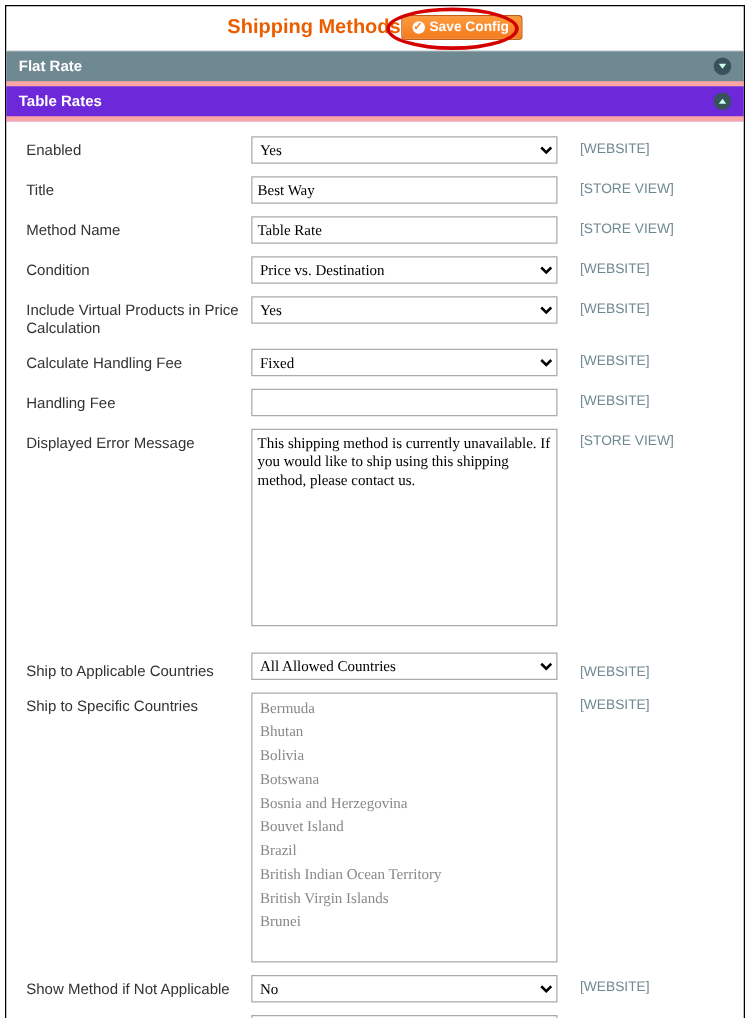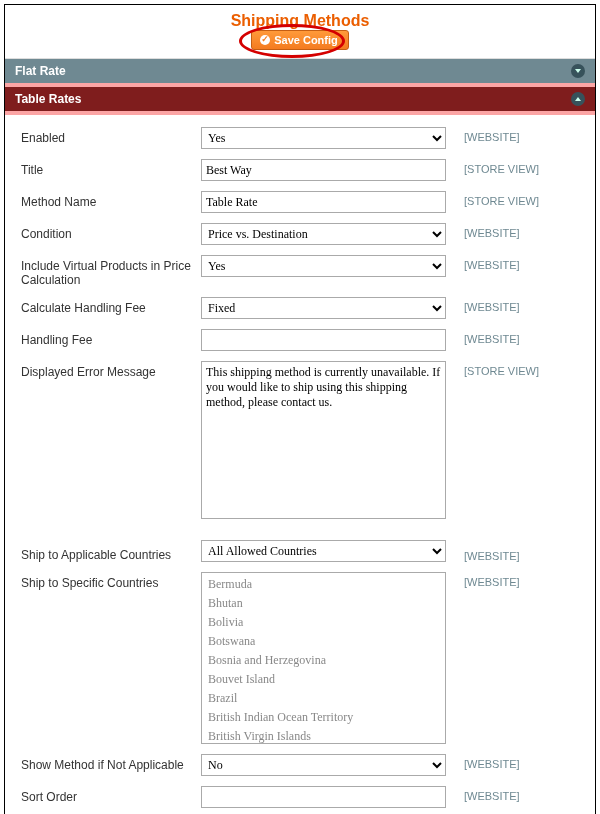--- a/index.html
+++ b/index.html
@@ -13,21 +13,20 @@
     .outer-border {
       border: 1px solid #000;
       padding: 1px 0;
     }
     .header-row {
       display: flex;
       justify-content: center;
       align-items: center;
       padding: 6px 10px 8px 10px;
       border-bottom: 1px solid #ddd;
-      flex-direction: column;
     }
     .page-title {
       color: #eb5e00;
       font-size: 16px;
       font-weight: bold;
     }
     .save-btn-wrap {
       position: relative;
     }
     .save-btn {
@@ -74,21 +73,21 @@
       font-weight: bold;
       font-size: 12px;
       padding: 5px 10px;
       display: flex;
       justify-content: space-between;
       align-items: center;
       border-bottom: 4px solid #fca5a5;
       cursor: pointer;
     }
     .section-bar.sub {
-      background: #7f1d1d;
+      background: #6d28d9;
     }
     .collapse-icon {
       width: 14px; height:14px;
       border-radius:50%;
       background:#37525b;
       display:flex; align-items:center; justify-content:center;
     }
     .collapse-icon svg { display:block; }
     .panel {
       padding: 12px 16px 16px 16px;
@@ -117,21 +116,21 @@
       width: 100%;
       border: 1px solid #aaa;
       font-size: 12px;
       font-family: Liberation Serif, serif;
       background:#fff;
     }
     select { height: 22px; padding: 1px 2px; }
     input[type=text] { height: 22px; padding: 2px 4px; }
     textarea { padding: 3px 4px; resize: none; height: 158px; }
     .multiselect {
-      height: 172px;
+      height: 216px;
       overflow-y: scroll;
       color: #888;
       padding: 2px 0;
     }
     .multiselect .opt {
       padding: 2px 6px;
       cursor: pointer;
     }
   </style>
 </head>

